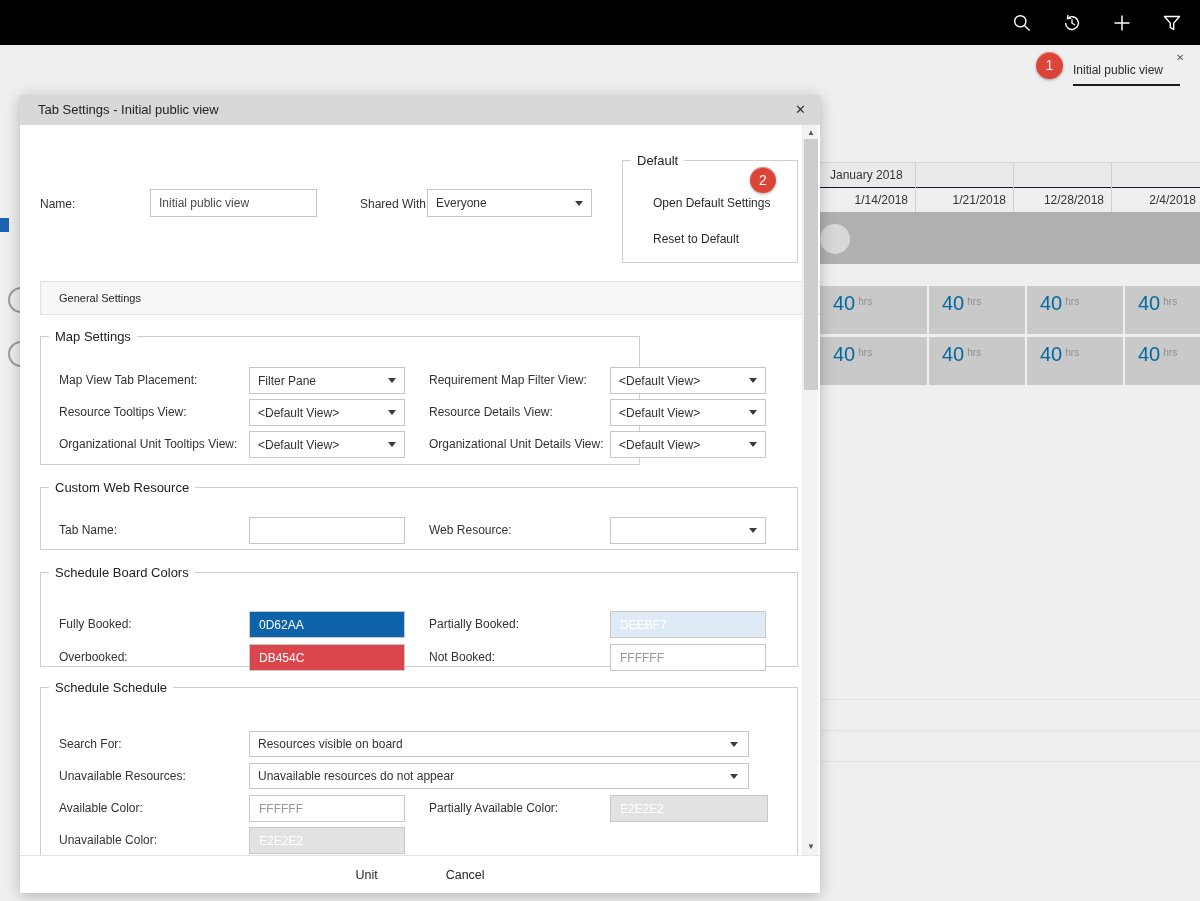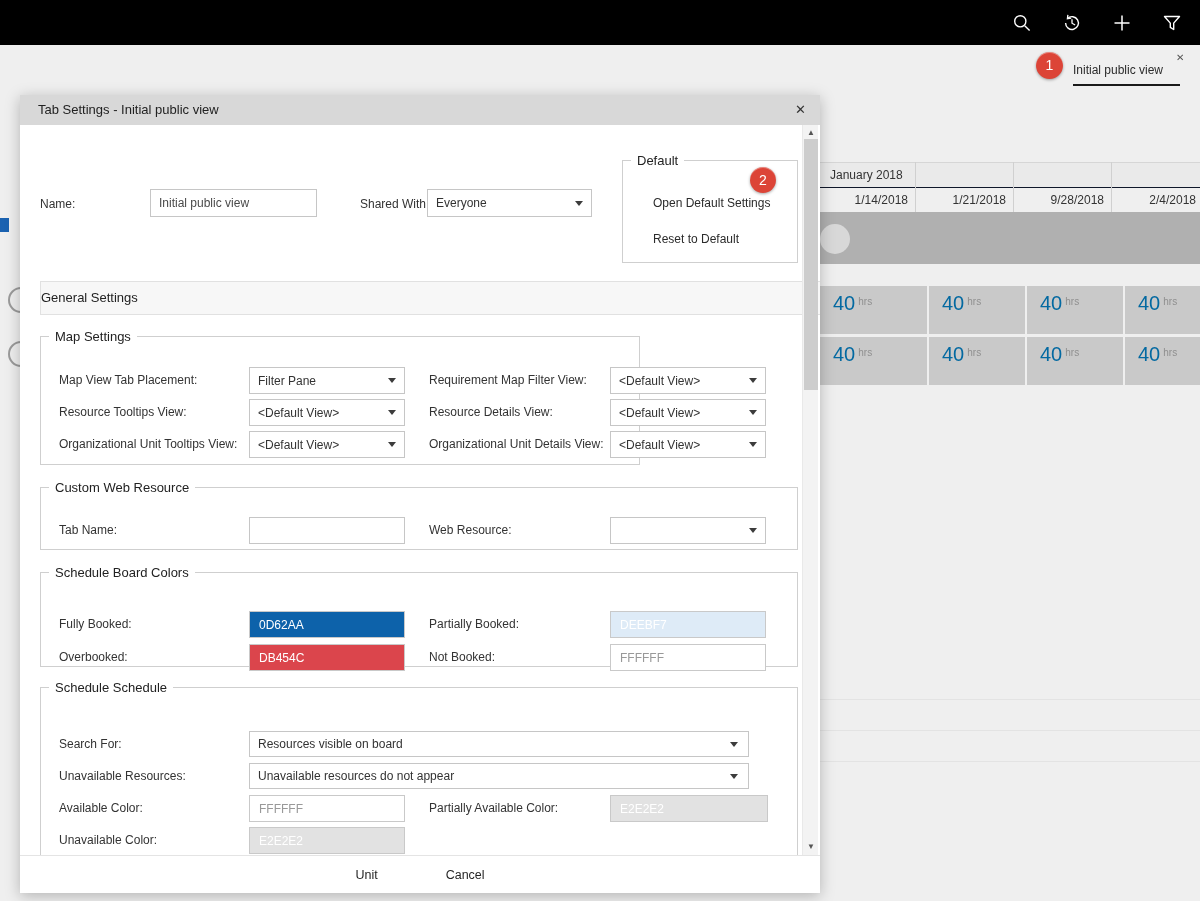--- a/index.html
+++ b/index.html
@@ -76,22 +76,22 @@
     display:flex; align-items:center; padding:0 24px 0 8px;
     font-size:12px; color:#333; cursor:pointer; white-space:nowrap; overflow:hidden; }
   .caret { position:absolute; right:8px; width:0; height:0;
     border-left:4.5px solid transparent; border-right:4.5px solid transparent;
     border-top:5.5px solid #3c3c3c; }
 
   .fs { position:absolute; border:1px solid #cfcfcf; }
   .fs legend { margin-left:8px; padding:0 6px; font-size:13px; color:#222; }
 
   .gs-bar { position:absolute; left:20px; top:156px; width:849px; height:34px;
-    background:#f7f7f7; border:1px solid #e1e1e1; font-size:13px; color:#222;
-    line-height:32px; cursor:pointer; }
+    background:#f7f7f7; border:1px solid #e1e1e1; font-size:11px; color:#222;
+    line-height:32px; padding-left:18px; cursor:pointer; }
   .gs-minus { position:absolute; right:16px; top:15px; width:14px; height:3px; background:#111; }
 
   .link { position:absolute; font-size:12px; color:#2b2b2b; cursor:pointer; white-space:nowrap; }
 
   .ci { position:absolute; height:27px; display:flex; align-items:center;
     padding:12px 9px; border:1px solid #c9c9c9; font-size:12px; cursor:pointer; }
   .ci-fb  { left:208px; top:31px;  width:156px; }
   .ci-pb  { left:569px; top:31px;  width:156px; }
   .ci-ob  { left:208px; top:64px;  width:156px; }
   .ci-nb  { left:569px; top:64px;  width:156px; }
@@ -148,21 +148,21 @@
 
   <div class="badge badge1">1</div>
   <div class="tab-label">Initial public view</div>
   <div class="tab-close">✕</div>
   <div class="tab-underline"></div>
 
   <div class="month-row">January 2018</div>
 
   <div class="date-cell" style="left:820px;width:92px;">1/14/2018</div>
   <div class="date-cell" style="left:918px;width:92px;">1/21/2018</div>
-  <div class="date-cell" style="left:1016px;width:92px;">9/28/2018</div>
+  <div class="date-cell" style="left:1016px;width:92px;">12/28/2018</div>
   <div class="date-cell" style="left:1114px;width:86px;">2/4/2018</div>
   <div class="vline" style="left:915px;"></div>
   <div class="vline" style="left:1013px;"></div>
   <div class="vline" style="left:1111px;"></div>
 
   <div class="band"></div>
   <div class="band-circle"></div>
 
   <div class="cap-row" style="top:286px;">
     <div class="cap-cell" style="left:820px;width:107px;top:0;">

